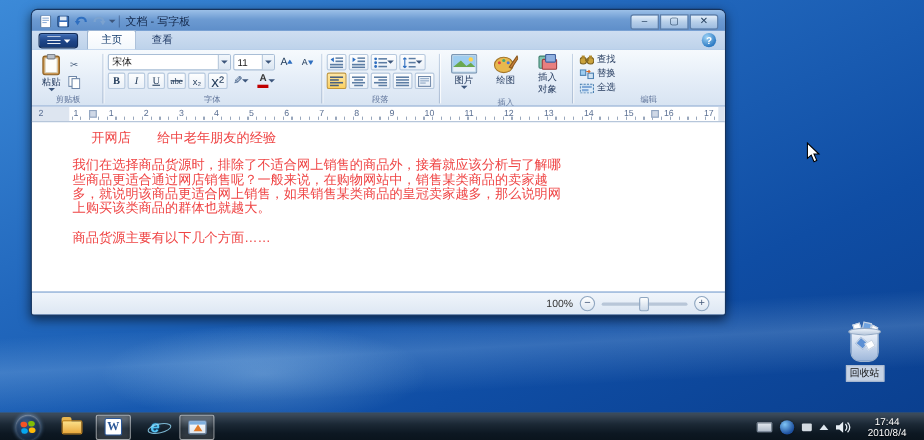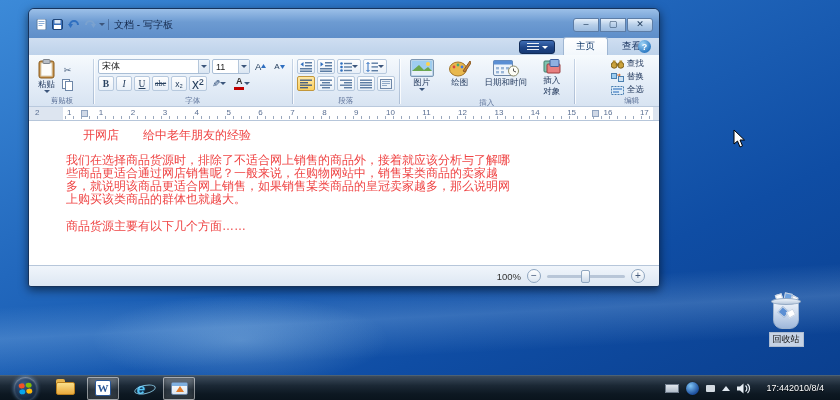--- a/index.html
+++ b/index.html
@@ -11,36 +11,36 @@
   .streak { position:absolute; left:-60px; top:285px; width:980px; height:70px;
     background:linear-gradient(rgba(255,255,255,0) 0%, rgba(190,225,255,.22) 45%, rgba(255,255,255,0) 100%);
     transform:rotate(-3deg); }
   .glow1 { position:absolute; left:90px; top:295px; width:300px; height:90px; border-radius:50%;
     background:radial-gradient(ellipse at center, rgba(200,235,255,.28), rgba(200,235,255,0) 70%); }
 
   
   .win { position:absolute; left:28px; top:8px; width:632px; height:279px;
     background:#6f9bd3; border:1px solid #16335c; border-radius:6px 6px 3px 3px;
     box-shadow:0 3px 10px rgba(0,0,0,.55); display:flex; flex-direction:column; }
-  .titlebar { height:29px; display:flex; align-items:center; padding:2px 6px 0 6px;
+  .titlebar { height:19px; display:flex; align-items:center; padding:2px 6px 0 6px;
     background:linear-gradient(#9cc0e8,#6d9bd2 45%,#5e8ec9); border-radius:5px 5px 0 0;
     font-size:10px; color:#14284a; }
   .qat { display:flex; align-items:center; gap:3px; }
   .qat-ic { width:13px; height:12px; display:flex; align-items:center; justify-content:center; font-size:9px; }
   .qat-sep { width:1px; height:11px; background:rgba(20,40,80,.35); margin:0 3px; }
   .title-text { margin-left:2px; white-space:nowrap; }
   .winbtns { margin-left:auto; display:flex; gap:1px; }
   .winbtn { width:26px; height:14px; display:flex; align-items:center; justify-content:center;
     background:linear-gradient(#e6f0fa,#b7cfe9 50%,#9cbbdf); border:1px solid #5d7da6;
     font-size:9px; color:#25405f; line-height:1; }
   .winbtn.min { border-radius:3px 0 0 3px; }
   .winbtn.close { border-radius:0 3px 3px 3px; }
 
   .tabrow { height:17px; display:flex; align-items:flex-end; padding:0 6px; gap:2px;
-    background:linear-gradient(#cfdef1,#bdd2ea); position:relative;justify-content:flex-end; }
+    background:linear-gradient(#cfdef1,#bdd2ea); position:relative; }
   .appmenu { width:36px; height:14px; margin:0 6px 1px 0; border-radius:3px;
     background:linear-gradient(#3e6cb4,#1e4486 55%,#173a75); border:1px solid #122c58;
     display:flex; align-items:center; justify-content:center; gap:3px; }
   .appmenu .bars { width:12px; height:8px;
     background:repeating-linear-gradient(#ffffff 0 1px, rgba(255,255,255,0) 1px 3px); opacity:.9; }
   .caret { width:0; height:0; border-left:3px solid transparent; border-right:3px solid transparent;
     border-top:3px solid #3c567c; }
   .appmenu .caret { border-top-color:#fff; }
   .tab { padding:2px 12px 2px 12px; font-size:9.5px; color:#1c3763; }
   .tab.active { background:linear-gradient(#ffffff,#f2f7fc); border:1px solid #9fb6d2; border-bottom:none;
@@ -170,21 +170,21 @@
     border-left:4px solid transparent; border-right:4px solid transparent; border-bottom:6px solid #e07b2a; }
 
   .tray { margin-left:auto; display:flex; align-items:center; gap:7px; padding-right:8px; }
   .kbd { width:14px; height:9px; background:linear-gradient(#e7ecf2,#aab6c4); border-radius:1px;
     box-shadow:inset 0 0 0 1px #6d7a8a; }
   .orb2 { width:13px; height:13px; border-radius:50%;
     background:radial-gradient(circle at 35% 30%, #7fc4f5, #1c4f9e 70%); box-shadow:0 0 2px rgba(0,0,0,.5); }
   .tinyic { width:9px; height:7px; background:#e8eef5; border-radius:1px; opacity:.9; }
   .uparrow { width:0; height:0; border-left:4px solid transparent; border-right:4px solid transparent;
     border-bottom:5px solid #dfe7ef; }
-  .clock { display:flex; align-items:center; justify-content:center;
+  .clock { display:flex; flex-direction:column; align-items:center; justify-content:center;
     color:#fff; font-size:9px; line-height:10px; padding:0 8px; text-shadow:0 1px 1px rgba(0,0,0,.7); }
 </style>
 </head>
 <body>
 
 <div class="desktop">
   <div class="streak"></div>
   <div class="glow1"></div>
 
   <div class="win">
@@ -427,49 +427,35 @@
           <div class="bigbtn insbtn">
             <svg class="icon" width="22" height="18" viewBox="0 0 22 18">
                 <ellipse cx="9" cy="10" rx="8.5" ry="7" fill="#e8b84d" stroke="#a3762a"></ellipse>
                 <circle cx="5" cy="8" r="1.4" fill="#d44"></circle>
                 <circle cx="9" cy="6" r="1.4" fill="#4a7"></circle>
                 <circle cx="13" cy="8" r="1.4" fill="#47d"></circle>
                 <path d="M14,12 L21,2 L22,4 L16,13 Z" fill="#c87f3a" stroke="#8a5a20"></path>
               </svg>
             <span class="lbl">绘图</span>
           </div>
-          <div class="bigbtn insbtn wide">
-            <svg class="icon" width="26" height="18" viewBox="0 0 26 18">
-                <rect x="0.5" y="1.5" width="19" height="15" rx="1.5" fill="#eef4fb" stroke="#6e87a8"></rect>
-                <rect x="0.5" y="1.5" width="19" height="4" fill="#5b8fd4"></rect>
-                <rect x="3" y="8" width="3" height="2.4" fill="#9ab6d8"></rect>
-                <rect x="8" y="8" width="3" height="2.4" fill="#9ab6d8"></rect>
-                <rect x="13" y="8" width="3" height="2.4" fill="#9ab6d8"></rect>
-                <rect x="3" y="12" width="3" height="2.4" fill="#9ab6d8"></rect>
-                <rect x="8" y="12" width="3" height="2.4" fill="#9ab6d8"></rect>
-                <circle cx="20.5" cy="12" r="5" fill="#fdfdf6" stroke="#8a8a6a"></circle>
-                <path d="M20.5,9.5 L20.5,12 L23,13" stroke="#555" fill="none"></path>
-              </svg>
-            <span class="lbl">日期和时间</span>
-          </div>
           <div class="bigbtn insbtn">
             <svg class="icon" width="20" height="16" viewBox="0 0 20 16">
                 <rect x="2" y="2" width="13" height="11" rx="1" fill="#7fc4b0" stroke="#3f7f6d"></rect>
                 <rect x="5" y="5" width="13" height="9" rx="1" fill="#e87f7f" stroke="#9c3f3f"></rect>
                 <rect x="8" y="0.5" width="9" height="7" rx="1" fill="#8fb0e0" stroke="#3f5f9c"></rect>
               </svg>
             <span class="lbl">插入</span>
             <span class="lbl">对象</span>
           </div>
         </div>
         <div class="rgroup-label">插入</div>
       </div>
       <div class="rsep"></div>
 
-      <div class="rgroup" style="flex:1;margin-left:30px;">
+      <div class="rgroup" style="flex:1;">
         <div class="rgroup-body">
           <div class="editgrp">
             <div class="edit-row">
               <svg class="icon" width="13" height="9" viewBox="0 0 13 9">
                   <circle cx="3.2" cy="5.2" r="3" fill="#caa23c" stroke="#7d6220"></circle>
                   <circle cx="9.8" cy="5.2" r="3" fill="#caa23c" stroke="#7d6220"></circle>
                   <rect x="4.8" y="3.6" width="3.4" height="2" fill="#8a6c24"></rect>
                   <rect x="1.8" y="0.5" width="2.8" height="2.6" fill="#b08a2e"></rect>
                   <rect x="8.4" y="0.5" width="2.8" height="2.6" fill="#b08a2e"></rect>
                 </svg>

